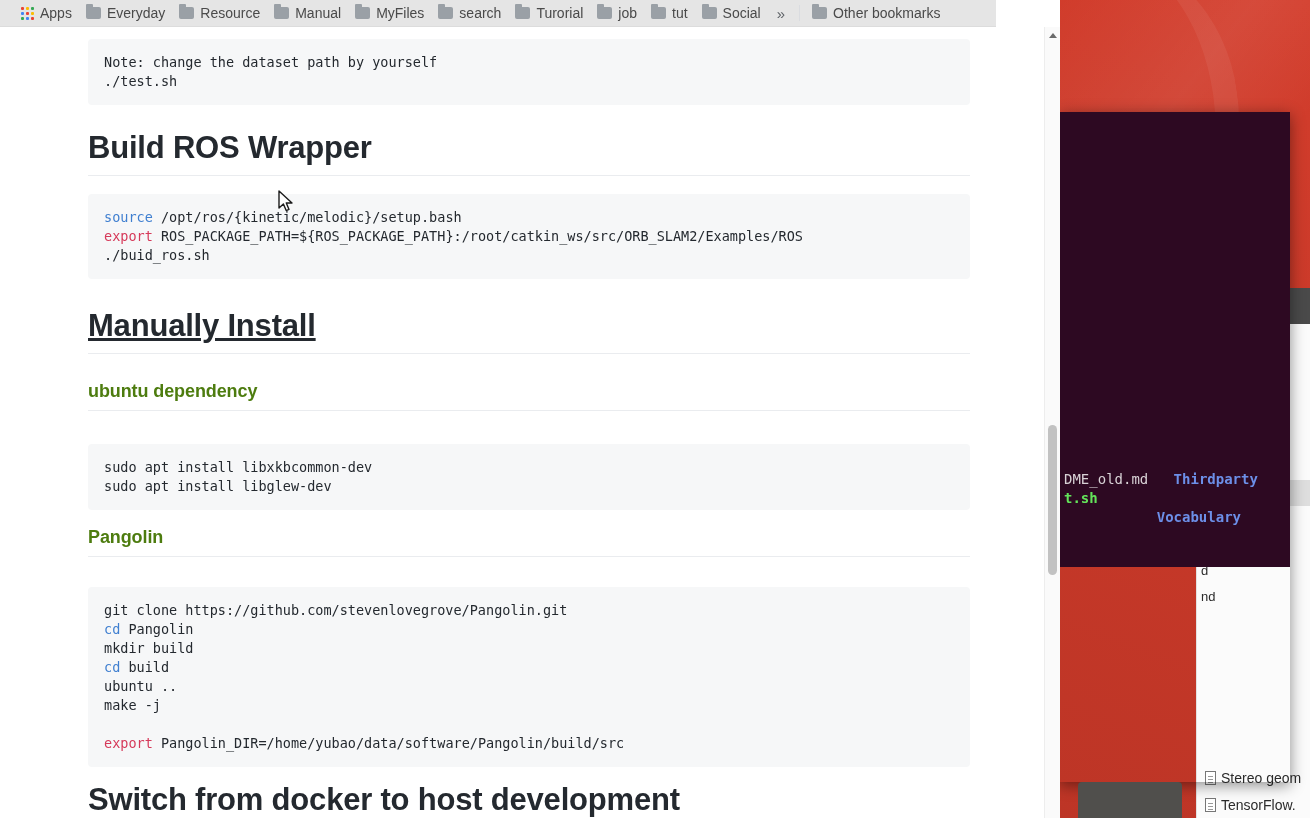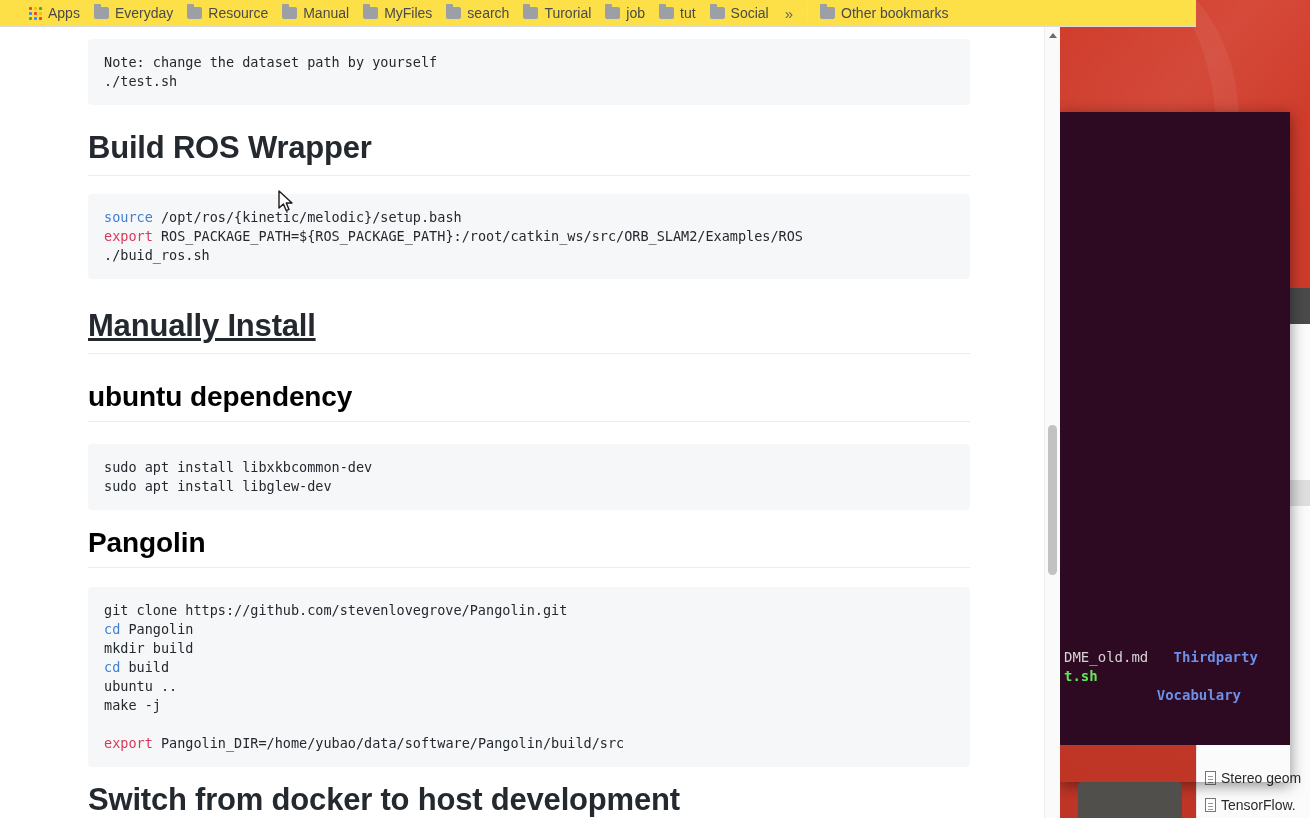--- a/index.html
+++ b/index.html
@@ -147,21 +147,21 @@
   .winbtn span {
     position: absolute;
     inset: 0;
     color: #cfcecb;
     font-size: 10px;
     line-height: 17px;
     text-align: center;
     font-family: "DejaVu Sans", sans-serif;
   }
   #term-body {
-    height: 633px;
+    height: 455px;
     background: #2d0922;
     padding: 6px 0 0 16px;
     position: relative;
     overflow: hidden;
   }
   #term-lines {
     position: absolute;
     left: 0; bottom: 40px;
     width: 100%;
     font-family: "DejaVu Sans Mono", monospace;
@@ -180,26 +180,26 @@
     left: 1078px; top: 782px;
     width: 104px; height: 36px;
     background: #504f4c;
     border-radius: 4px 4px 0 0;
   }
 
   
   #bookmarkbar {
     position: absolute;
     left: 0; top: 0;
-    width: 1196px; height: 27px;
-    background: #fde047;
+    width: 996px; height: 27px;
+    background: #e5e5e5;
     border-bottom: 1px solid #dcdcdc;
     display: flex;
     align-items: center;
-    padding-left: 22px;
+    padding-left: 14px;
     overflow: hidden;
     white-space: nowrap;
   }
   .bm {
     display: inline-flex;
     align-items: center;
     gap: 6px;
     height: 22px;
     padding: 0 7px;
     border-radius: 3px;
@@ -265,23 +265,23 @@
   h1.mdh {
     font-size: 31px;
     font-weight: bold;
     color: #24292f;
     margin: 0;
     padding-bottom: 9px;
     border-bottom: 1px solid #eaecef;
     letter-spacing: -0.2px;
   }
   h2.mdh {
-    font-size: 28px;
+    font-size: 18px;
     font-weight: bold;
-    color: #000000;
+    color: #4d7c0f;
     margin: 0;
     padding-bottom: 8px;
     border-bottom: 1px solid #eaecef;
     letter-spacing: -0.1px;
   }
   pre.code {
     background: #f6f7f8;
     border-radius: 4px;
     margin: 0;
     padding: 14px 16px;

